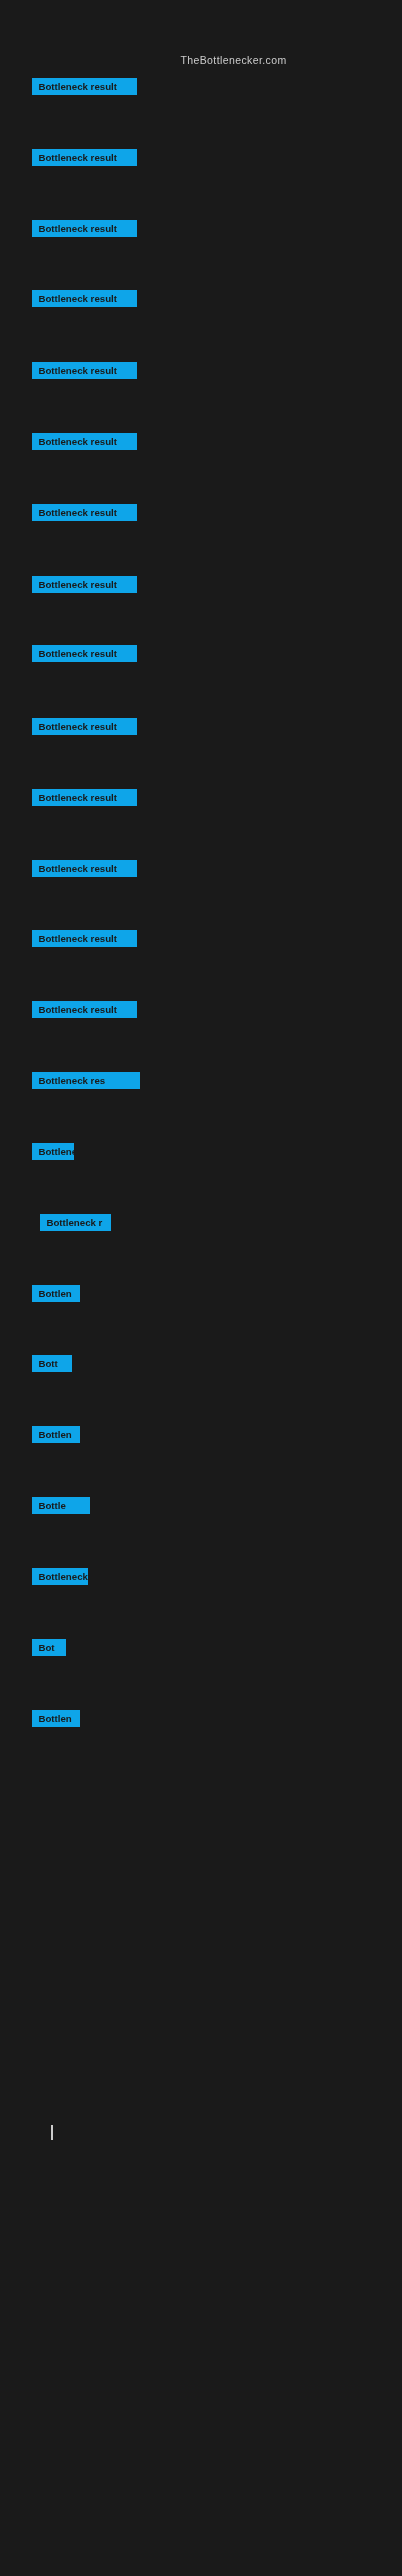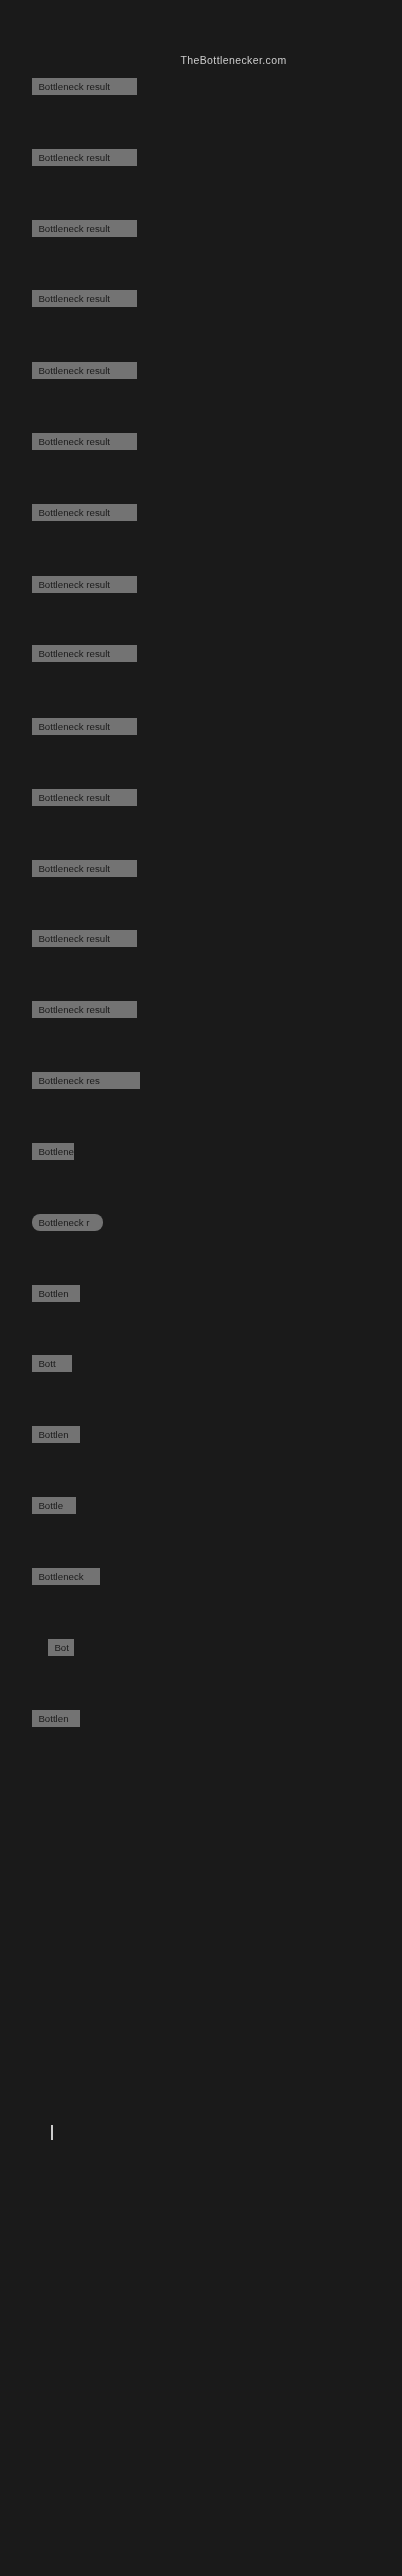--- a/index.html
+++ b/index.html
@@ -21,24 +21,24 @@
       padding: 6.4px 0 3.2px 0;
       color: #cccccc;
       font-size: 10.5px;
       letter-spacing: 0.4px;
     }
 
     .bottleneck-item {
       display: block;
       margin: 0 0 1.6px 0;
       padding: 3.2px 6.4px;
-      background-color: #737373;
+      background-color: #0ea5e9;
       color: #1a1a1a;
       font-size: 9.7px;
-      font-weight: normal;
+      font-weight: bold;
       white-space: nowrap;
       overflow: hidden;
     }
 
     .cursor-line {
       position: absolute;
       left: 3.2px;
       width: 1.6px;
       height: 14.5px;
       background-color: #cccccc;
@@ -64,21 +64,21 @@
 <div class="bottleneck-item" style="position: absolute; top: 472px; left: 0px; width: 105px;">Bottleneck result</div>
 <div class="bottleneck-item" style="position: absolute; top: 544px; left: 0px; width: 105px;">Bottleneck result</div>
 <div class="bottleneck-item" style="position: absolute; top: 613px; left: 0px; width: 105px;">Bottleneck result</div>
 <div class="bottleneck-item" style="position: absolute; top: 686px; left: 0px; width: 105px;">Bottleneck result</div>
 <div class="bottleneck-item" style="position: absolute; top: 757px; left: 0px; width: 105px;">Bottleneck result</div>
 <div class="bottleneck-item" style="position: absolute; top: 828px; left: 0px; width: 105px;">Bottleneck result</div>
 <div class="bottleneck-item" style="position: absolute; top: 898px; left: 0px; width: 105px;">Bottleneck result</div>
 <div class="bottleneck-item" style="position: absolute; top: 969px; left: 0px; width: 105px;">Bottleneck result</div>
 <div class="bottleneck-item" style="position: absolute; top: 1040px; left: 0px; width: 108px;">Bottleneck res</div>
 <div class="bottleneck-item" style="position: absolute; top: 1111px; left: 0px; width: 42px;">Bottlenec</div>
-<div class="bottleneck-item" style="position: absolute; top: 1182px; left: 0px; width: 71px; border-radius: 8px;">Bottleneck r</div>
+<div class="bottleneck-item" style="position: absolute; top: 1182px; left: 8px; width: 71px;">Bottleneck r</div>
 <div class="bottleneck-item" style="position: absolute; top: 1253px; left: 0px; width: 48px;">Bottlen</div>
 <div class="bottleneck-item" style="position: absolute; top: 1323px; left: 0px; width: 40px;">Bott</div>
 <div class="bottleneck-item" style="position: absolute; top: 1394px; left: 0px; width: 48px;">Bottlen</div>
-<div class="bottleneck-item" style="position: absolute; top: 1465px; left: 0px; width: 44px;">Bottle</div>
-<div class="bottleneck-item" style="position: absolute; top: 1536px; left: 0px; width: 68px;">Bottleneck</div>
-<div class="bottleneck-item" style="position: absolute; top: 1607px; left: 16px; width: 26px;">Bot</div>
+<div class="bottleneck-item" style="position: absolute; top: 1465px; left: 0px; width: 58px;">Bottle</div>
+<div class="bottleneck-item" style="position: absolute; top: 1536px; left: 0px; width: 56px;">Bottleneck</div>
+<div class="bottleneck-item" style="position: absolute; top: 1607px; left: 0px; width: 34px;">Bot</div>
 <div class="bottleneck-item" style="position: absolute; top: 1678px; left: 0px; width: 48px;">Bottlen</div>
 
 
 </body></html>

